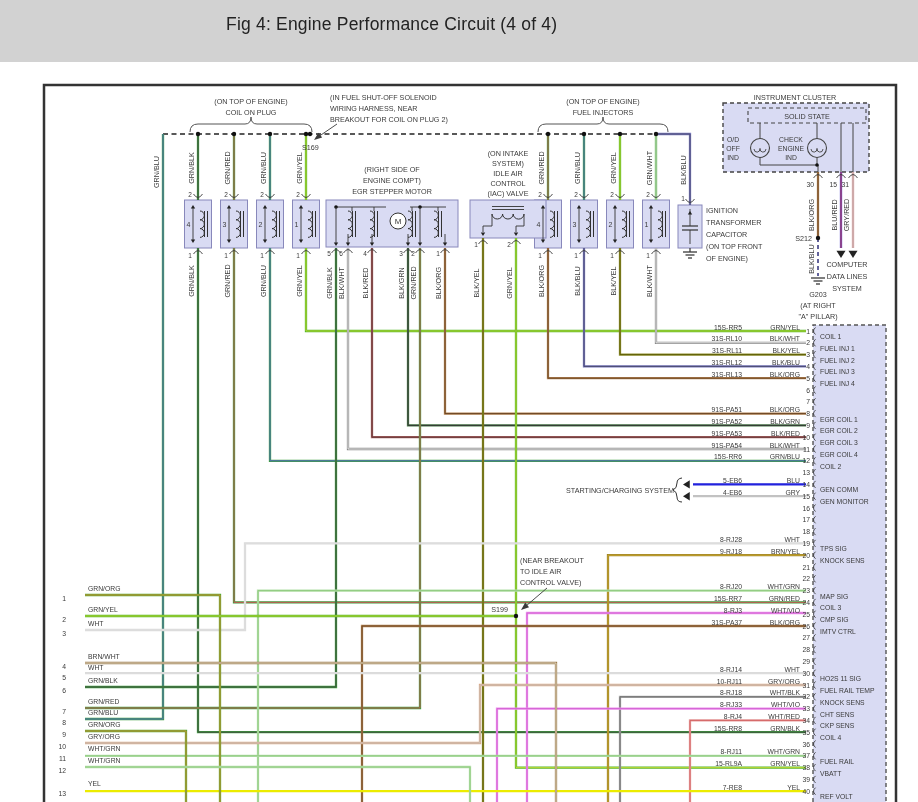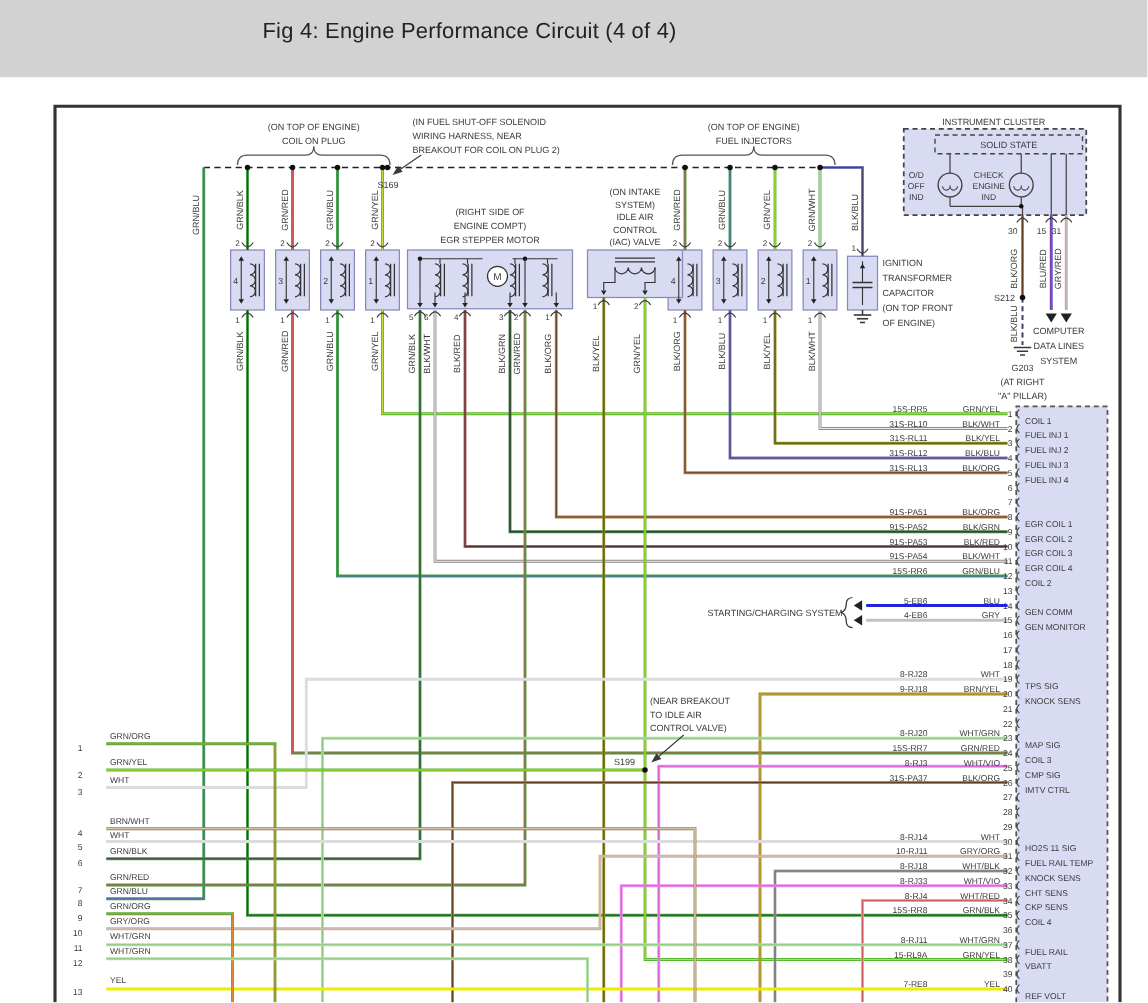--- a/index.html
+++ b/index.html
@@ -1,17 +1,17 @@
 <!DOCTYPE html>
 <html><head>
 <meta charset="utf-8">
 <style>
   html,body{margin:0;padding:0;background:#fff;width:918px;height:802px;overflow:hidden;
     font-family:"Liberation Sans",sans-serif;}
-  #titlebar{width:918px;height:62px;background:#d2d2d2;box-sizing:border-box;}
+  #titlebar{width:918px;height:62px;background:#d2d2d2;box-sizing:border-box;padding-left:16px;}
   #titlebar .t{padding:14px 0 0 210px;font-size:17.5px;color:#222;letter-spacing:.2px;}
   #diagram-wrap{width:918px;height:740px;background:#fff;}
   svg text{fill:#3a3a3a;}
 </style>
 </head>
 <body>
 
 <div id="titlebar">
   <div class="t">Fig 4: Engine Performance Circuit (4 of 4)</div>
 </div>

